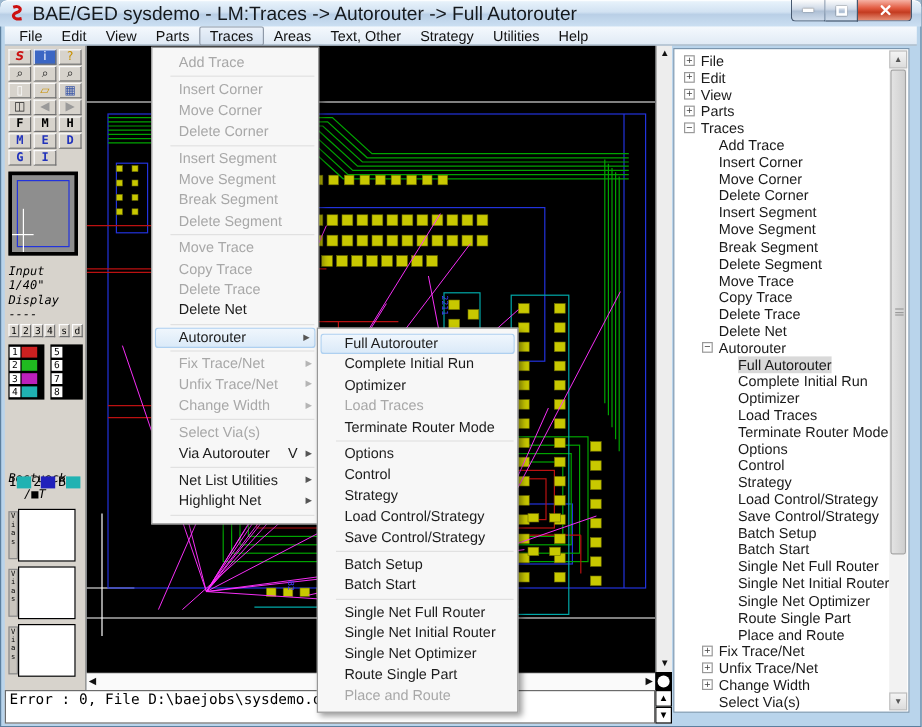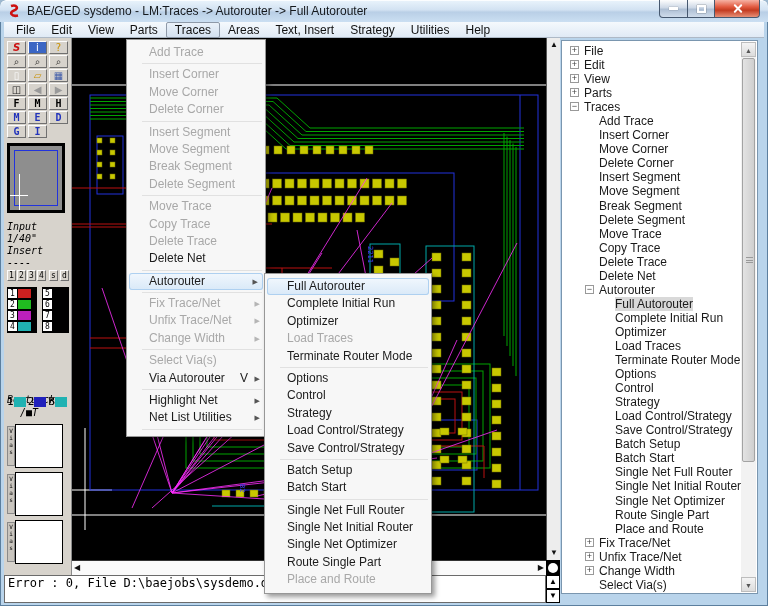--- a/index.html
+++ b/index.html
@@ -5,21 +5,21 @@
   html,body{margin:0;padding:0;background:#9db8cf;}
   *{box-sizing:border-box;}
   #window{position:relative;width:768px;height:606px;background:#b9d4eb;
     border-radius:6px 6px 0 0;overflow:hidden;font-family:"Liberation Sans",sans-serif;
     box-shadow:inset 0 0 0 1px #5c7f9e;}
   
   .titlebar{position:absolute;left:0;top:0;right:0;height:22px;
     background:linear-gradient(#eaf4fc,#d2e2f2 45%,#b9cfe6 55%,#cbdff2);
     border-radius:6px 6px 0 0;box-shadow:inset 0 1px 0 rgba(255,255,255,.8);}
   .app-icon{position:absolute;left:8px;top:4px;width:14px;height:14px;}
-  .title-text{position:absolute;left:27px;top:4px;font-size:12px;color:#15191d;white-space:nowrap;}
+  .title-text{position:absolute;left:27px;top:4px;font-size:16px;color:#15191d;white-space:nowrap;}
   .win-btns{position:absolute;top:0;right:8px;display:flex;}
   .wb{height:18px;border:1px solid #46586f;border-top:none;display:flex;align-items:center;justify-content:center;
     background:linear-gradient(#fdfdfd,#cdd8e6 45%,#aebfd4 55%,#cfdceb);}
   .wb.min{width:29px;border-radius:0 0 0 4px;}
   .wb.max{width:27px;border-left:none;}
   .wb.cls{width:45px;border-left:none;border-radius:0 0 4px 0;
     background:linear-gradient(#f6b2a4,#e25b41 40%,#c33b20 60%,#e79077);}
   .glyph-min{width:9px;height:3px;background:#fff;box-shadow:0 0 1px #333;}
   .glyph-max{width:9px;height:8px;border:2px solid #fff;box-shadow:0 0 1px #333;}
   .glyph-x{position:relative;width:11px;height:11px;}
@@ -141,35 +141,35 @@
     </div>
   </div>
 
   <div class="menubar">
       <span class="mb-item">File</span>
       <span class="mb-item">Edit</span>
       <span class="mb-item">View</span>
       <span class="mb-item">Parts</span>
       <span class="mb-item active">Traces</span>
       <span class="mb-item">Areas</span>
-      <span class="mb-item">Text, Insert</span>
+      <span class="mb-item">Text, Other</span>
       <span class="mb-item">Strategy</span>
       <span class="mb-item">Utilities</span>
       <span class="mb-item">Help</span>
     </div>
 
   <div id="left-panel">
     <div class="preview">
       <div class="prect"></div>
       <div class="pv"></div>
       <div class="ph"></div>
     </div>
     <div class="lp-text mono" style="top:183px">Input</div>
     <div class="lp-text mono" style="top:195px">1/40"</div>
-    <div class="lp-text mono" style="top:207px">Insert</div>
+    <div class="lp-text mono" style="top:207px">Display</div>
     <div class="lp-text mono" style="top:219px">----</div>
     <div id="layer-buttons">
         <div class="sbtn" style="left: 3px;">1</div>
         <div class="sbtn" style="left: 13px;">2</div>
         <div class="sbtn" style="left: 23px;">3</div>
         <div class="sbtn" style="left: 33px;">4</div>
         <div class="sbtn" style="left: 45px;">s</div>
         <div class="sbtn" style="left: 56px;">d</div>
       </div>
     <div class="ltable" style="left:3px;top:249px;width:30px;" id="ltable-left">
@@ -639,22 +639,22 @@
       <div class="menu-sep"></div>
       <div class="menu-item hl"><span class="mi-label">Autorouter</span><span class="mi-ar">▶</span></div>
       <div class="menu-sep"></div>
       <div class="menu-item dis"><span class="mi-label">Fix Trace/Net</span><span class="mi-ar">▶</span></div>
       <div class="menu-item dis"><span class="mi-label">Unfix Trace/Net</span><span class="mi-ar">▶</span></div>
       <div class="menu-item dis"><span class="mi-label">Change Width</span><span class="mi-ar">▶</span></div>
       <div class="menu-sep"></div>
       <div class="menu-item dis"><span class="mi-label">Select Via(s)</span></div>
       <div class="menu-item"><span class="mi-label">Via Autorouter</span><span class="mi-sc">V</span><span class="mi-ar">▶</span></div>
       <div class="menu-sep"></div>
+      <div class="menu-item"><span class="mi-label">Net List Utilities</span><span class="mi-ar">▶</span></div>
       <div class="menu-item"><span class="mi-label">Highlight Net</span><span class="mi-ar">▶</span></div>
-      <div class="menu-item"><span class="mi-label">Net List Utilities</span><span class="mi-ar">▶</span></div>
       <div class="menu-sep"></div>
     </div>
   <div id="autorouter-menu" class="menu-panel">
       <div class="menu-item hl"><span class="mi-label">Full Autorouter</span></div>
       <div class="menu-item"><span class="mi-label">Complete Initial Run</span></div>
       <div class="menu-item"><span class="mi-label">Optimizer</span></div>
       <div class="menu-item dis"><span class="mi-label">Load Traces</span></div>
       <div class="menu-item"><span class="mi-label">Terminate Router Mode</span></div>
       <div class="menu-sep"></div>
       <div class="menu-item"><span class="mi-label">Options</span></div>

